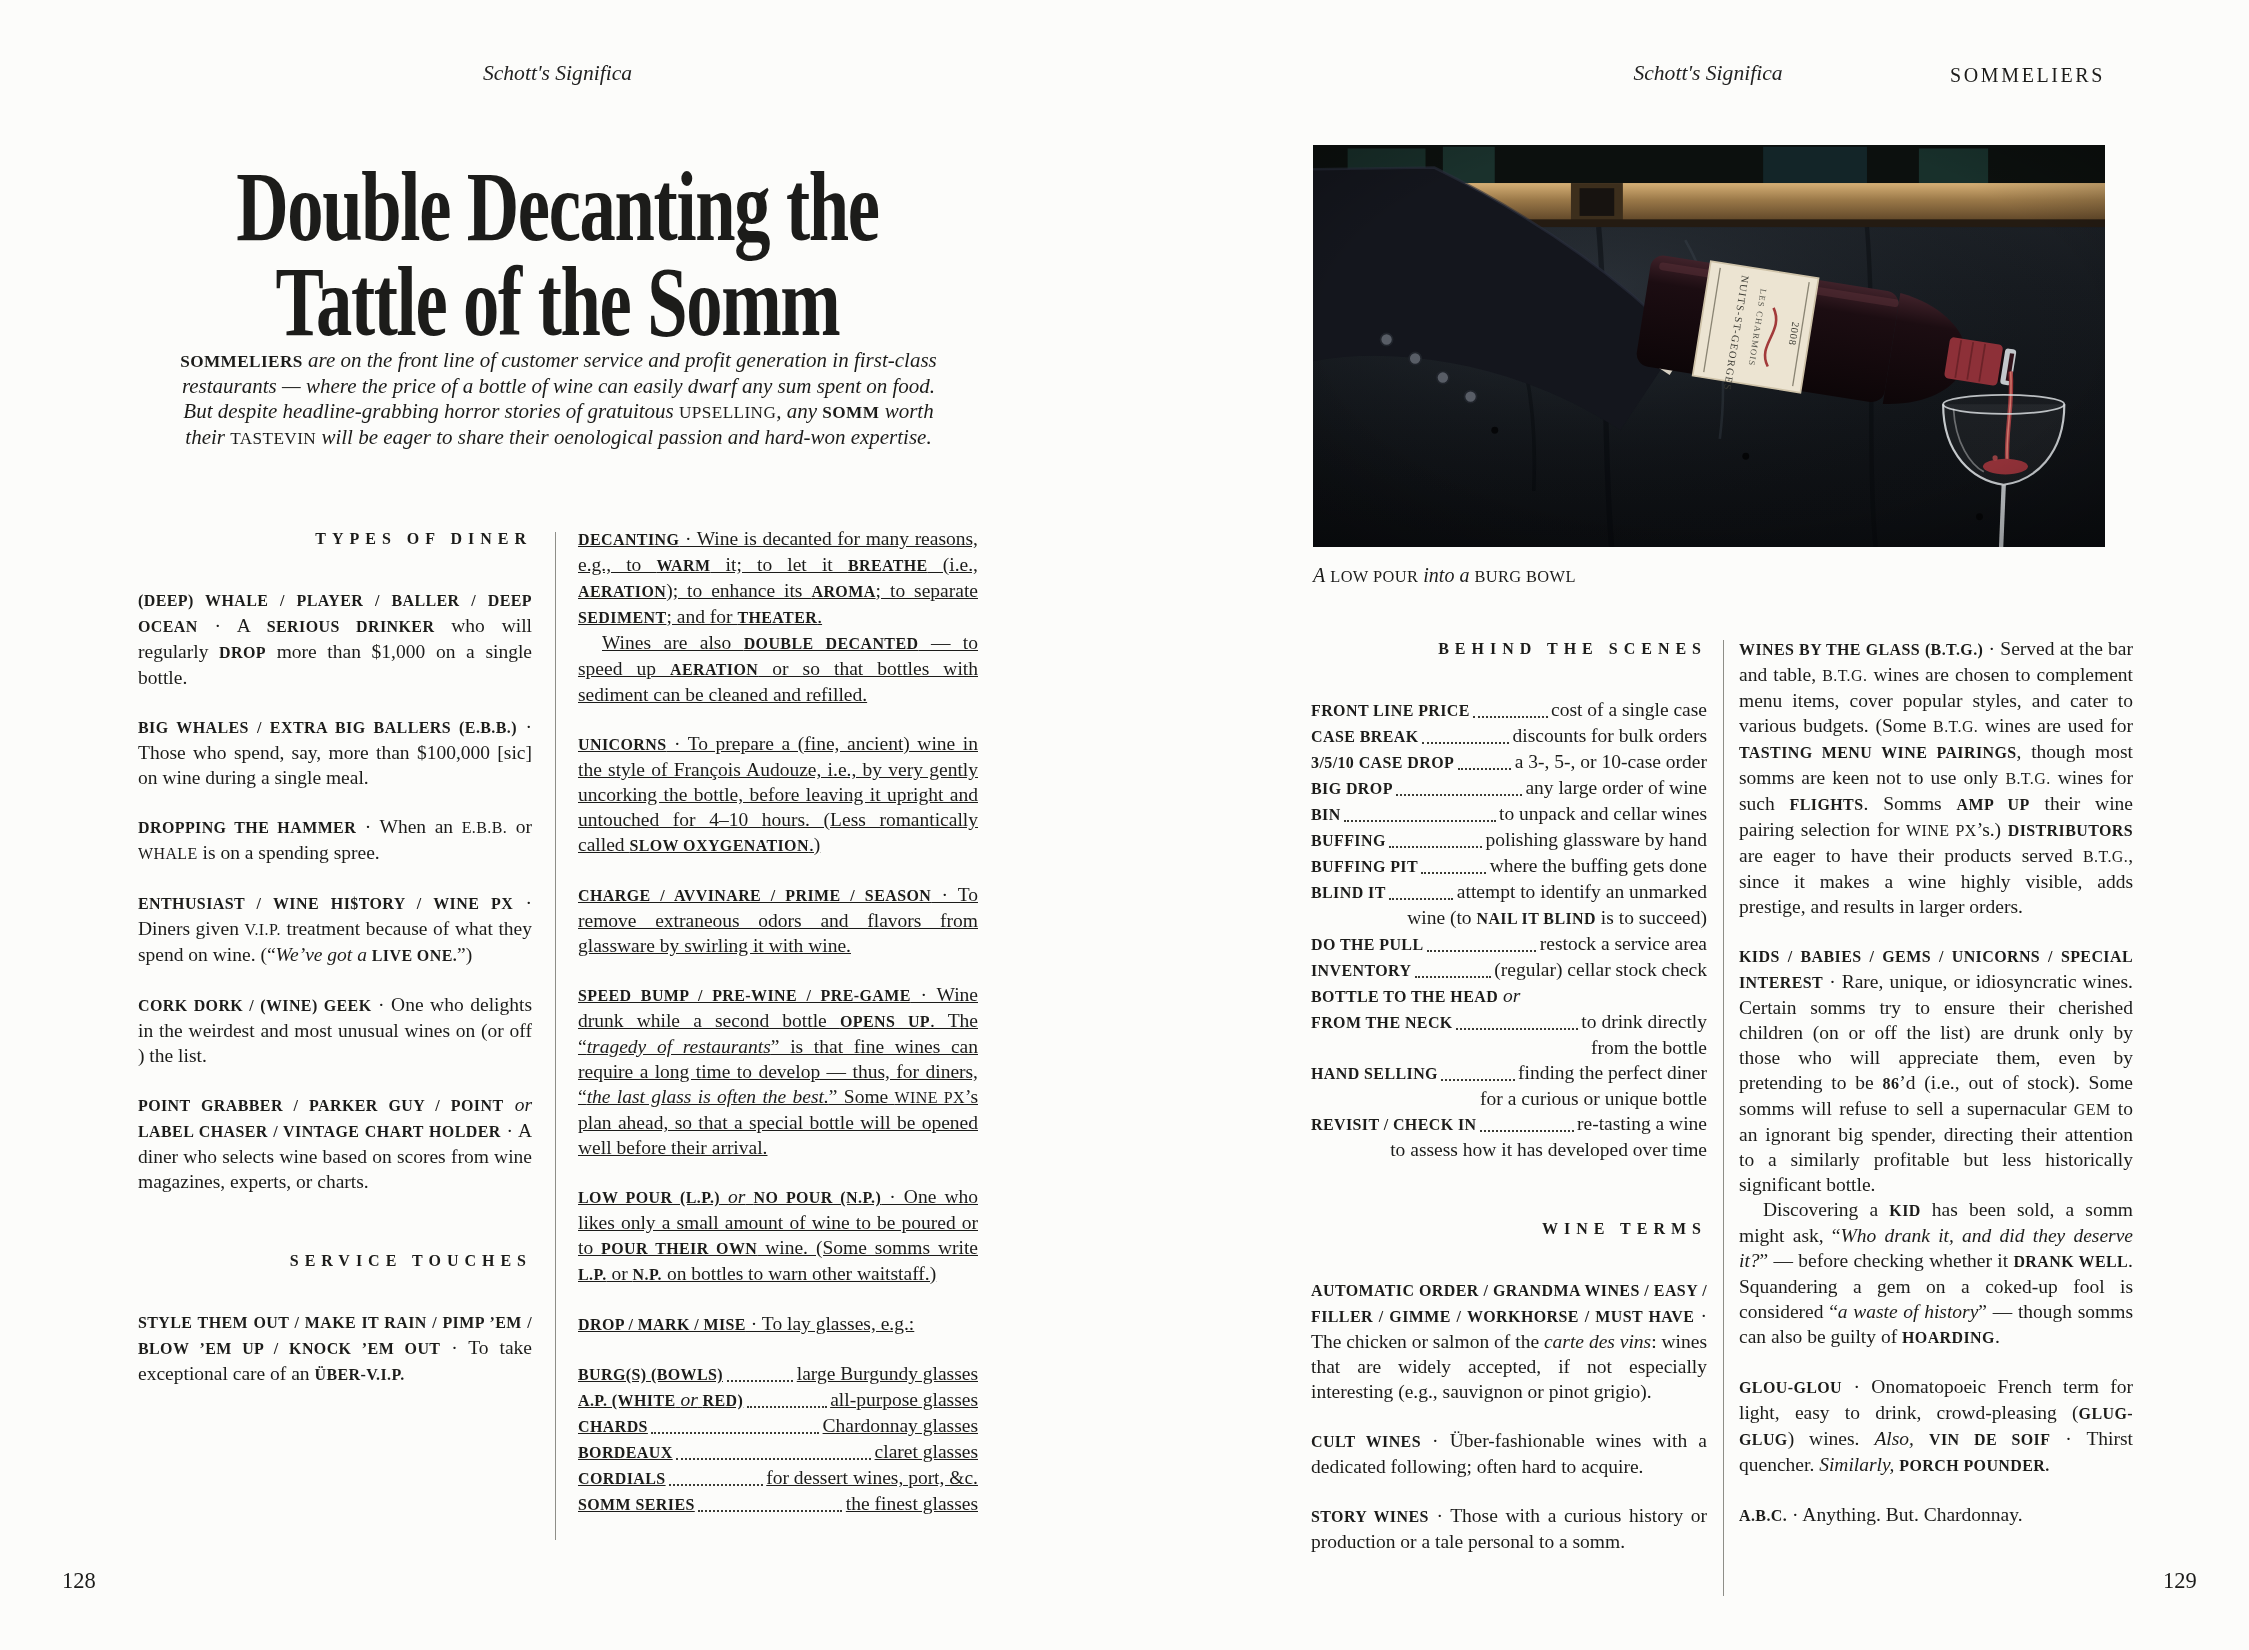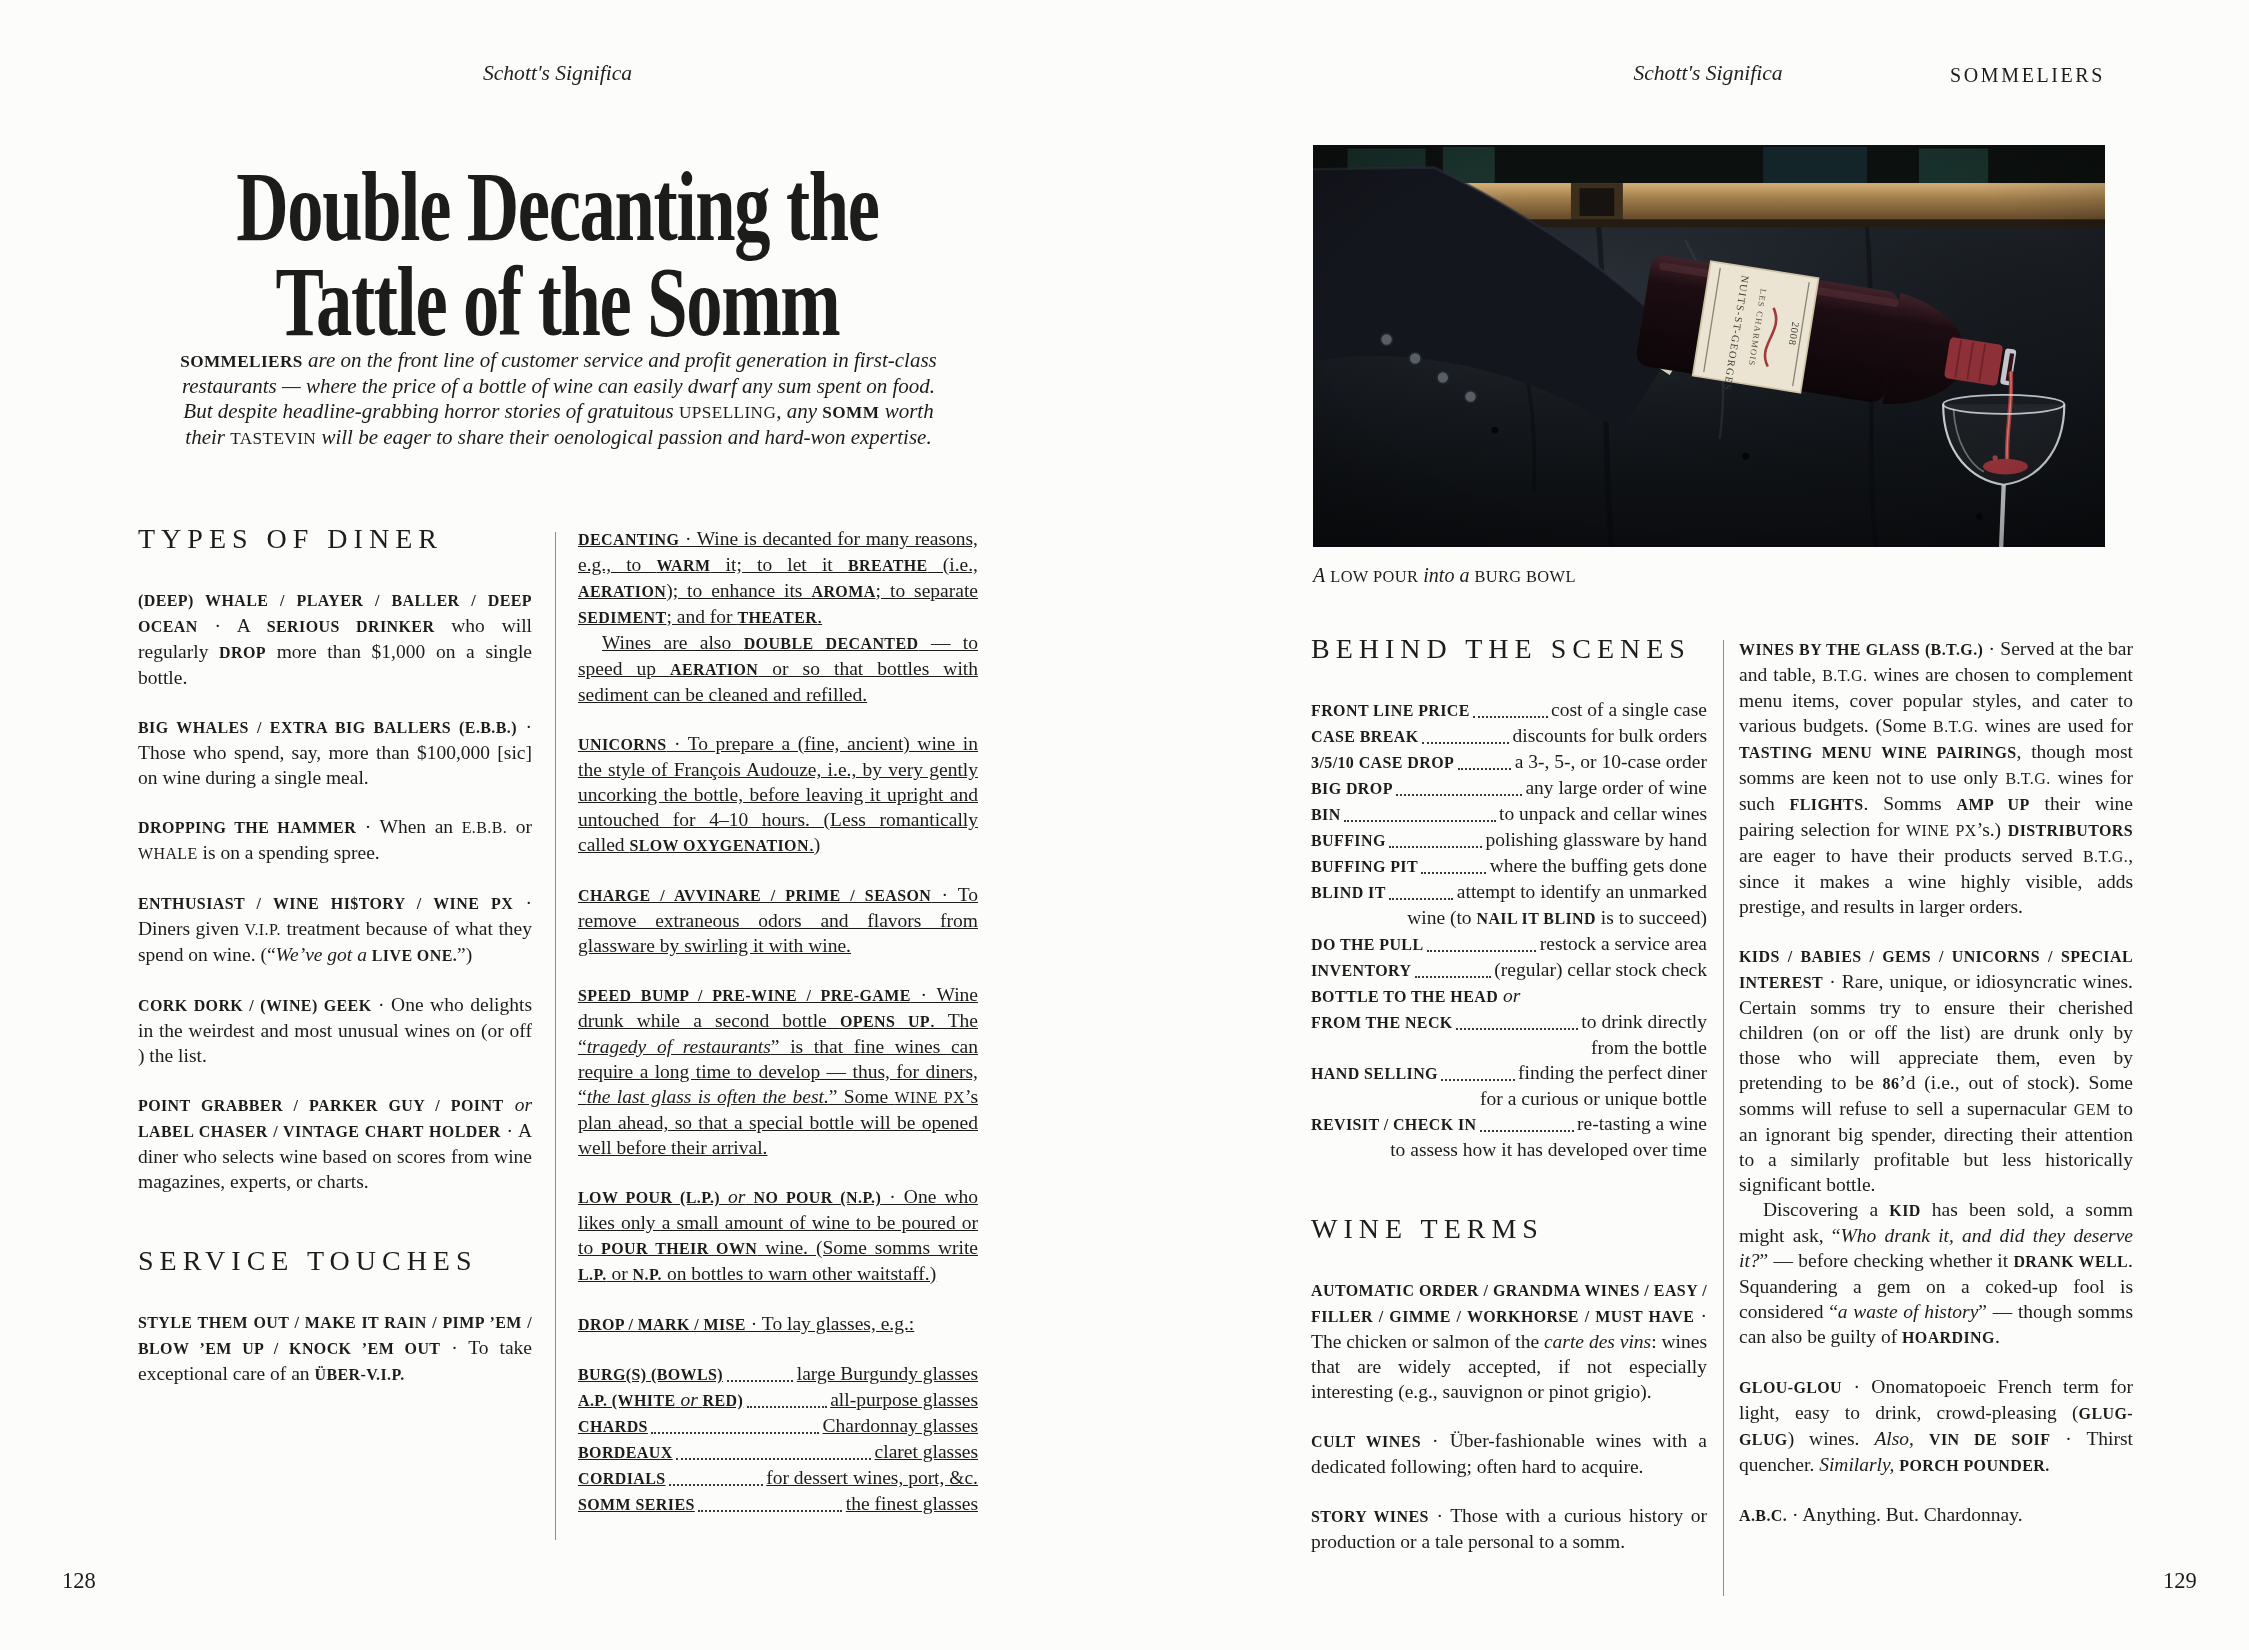--- a/index.html
+++ b/index.html
@@ -20,21 +20,21 @@
   .intro{position:absolute;left:169px;top:348px;width:779px;text-align:center;
     font-size:21px;line-height:25px;}
   .col{position:absolute;font-size:19.5px;line-height:25px;text-align:justify;}
   .col-a{left:138px;top:526px;width:394px;}
   .col-b{left:578px;top:526px;width:400px;text-decoration:underline;}
   .col-c{left:1311px;top:636px;width:396px;}
   .col-d{left:1739px;top:636px;width:394px;}
   .vrule{position:absolute;width:0.9px;background:#8e8e88;}
   .vrule-left{left:555px;top:532px;height:1008px;}
   .vrule-right{left:1723px;top:640px;height:956px;}
-  .colhead{font-weight:400;font-size:28px;letter-spacing:6px;text-align:left;
+  .colhead{font-weight:700;font-size:16px;letter-spacing:6px;text-align:right;
     margin:54px 0 36px;white-space:nowrap;}
   .col > .colhead:first-child{margin-top:0;}
   .entry{margin:24px 0 0;}
   .col > .entry:first-child{margin-top:0;}
   .entry.indent{margin-top:0;text-indent:24px;}
   .sc{font-size:.82em;letter-spacing:0.4px;}
   .scb{font-weight:700;font-size:.82em;letter-spacing:0.4px;}
   .lrow{display:flex;line-height:25px;}
   .lrow.gap{margin-top:24px;}
   .lterm{white-space:nowrap;}

